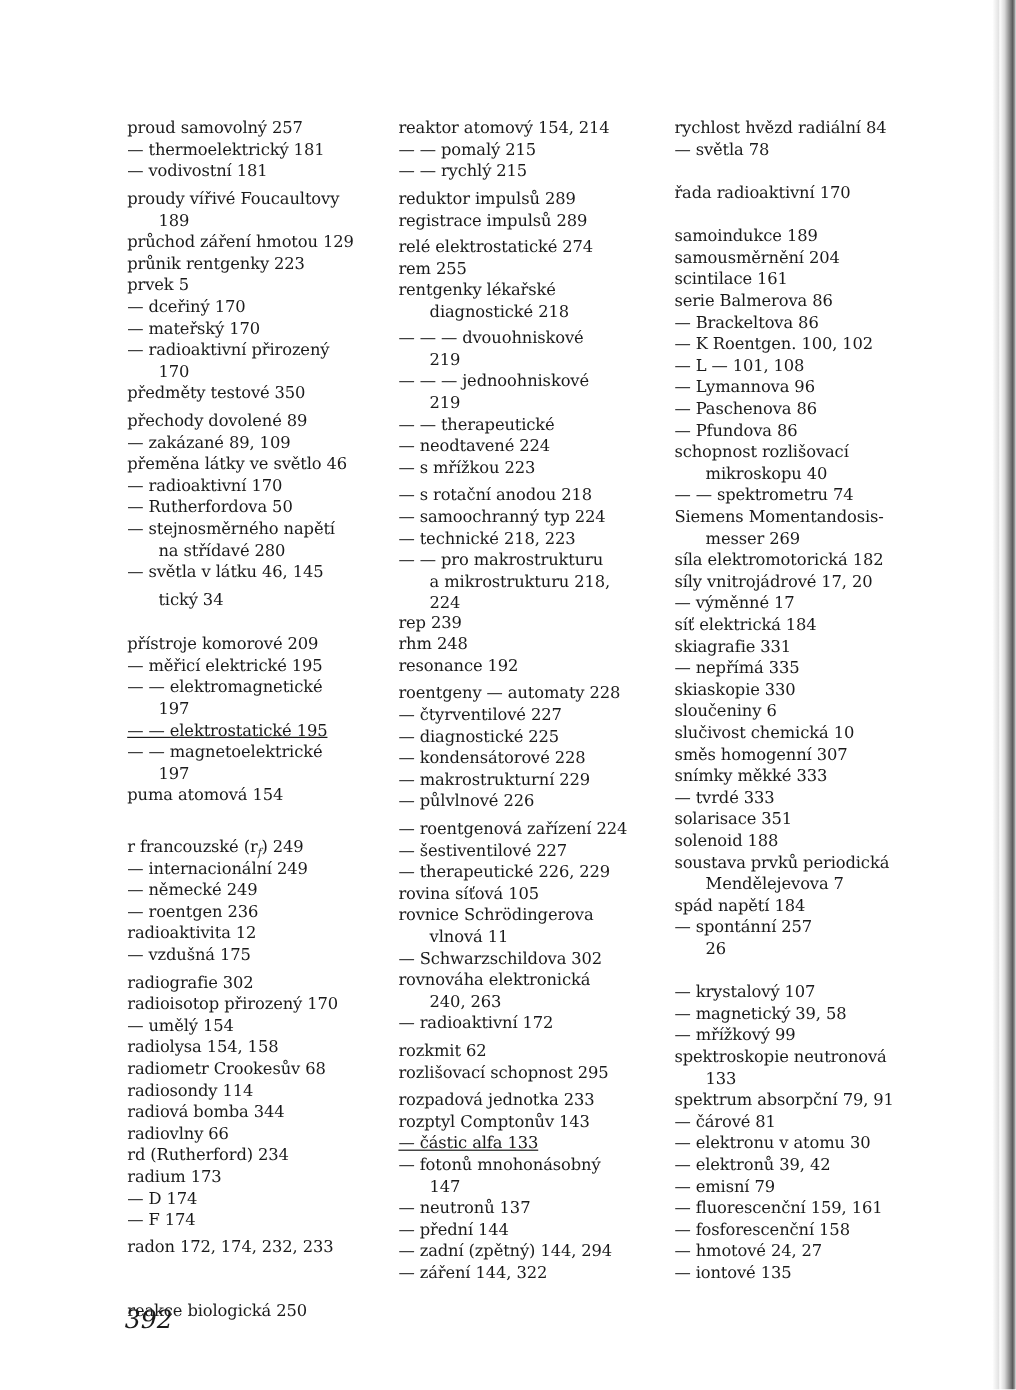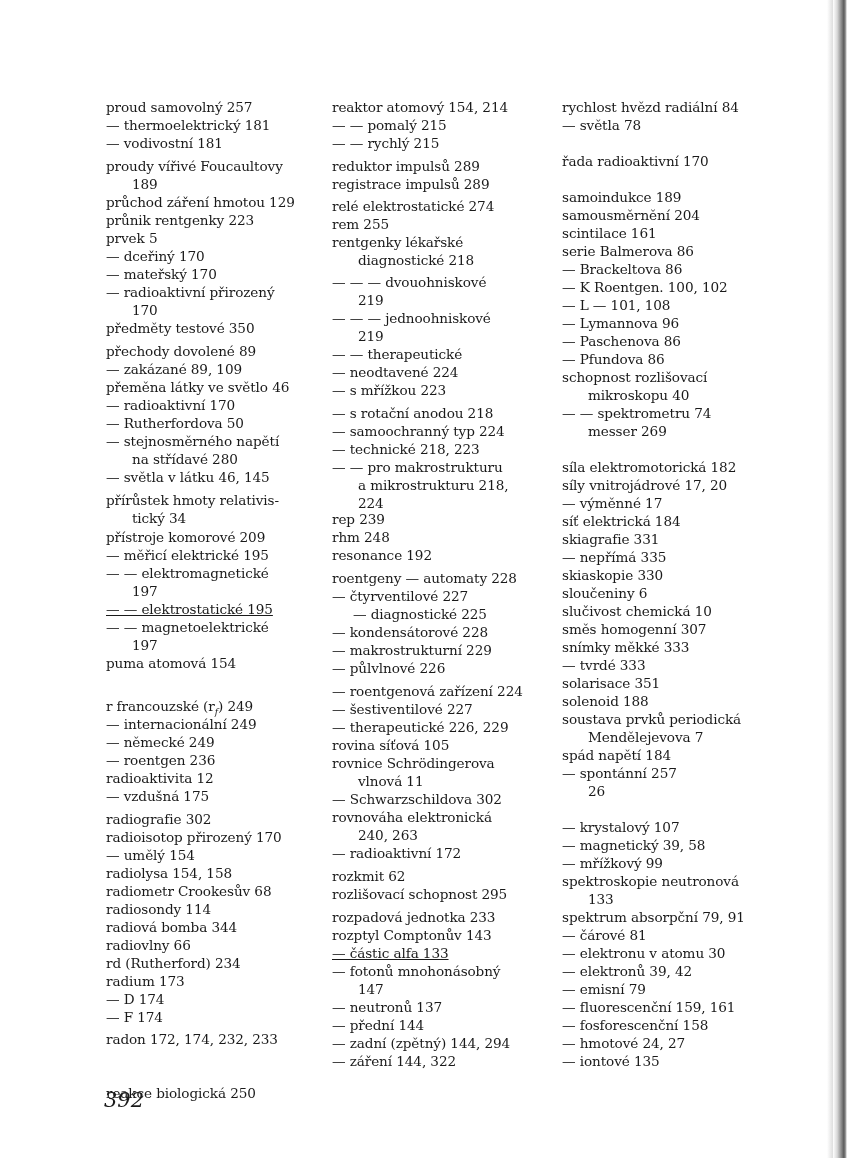--- a/index.html
+++ b/index.html
@@ -102,21 +102,20 @@
       <span class="line">— Rutherfordova 50</span>
     </div>
     <div class="entry" style="top: 432px;">
       <span class="line">— stejnosměrného napětí</span>
       <span class="line cont">na střídavé 280</span>
     </div>
     <div class="entry" style="top: 468px;">
       <span class="line">— světla v látku 46, 145</span>
     </div>
     <div class="entry" style="top: 491px;">
-      <span class="line">přírůstek hmoty relativis-</span>
       <span class="line cont">tický 34</span>
     </div>
     <div class="entry" style="top: 528px;">
       <span class="line">přístroje komorové 209</span>
     </div>
     <div class="entry" style="top: 546px;">
       <span class="line">— měřicí elektrické 195</span>
     </div>
     <div class="entry" style="top: 564px;">
       <span class="line">— — elektromagnetické</span>
@@ -258,21 +257,21 @@
     </div>
     <div class="entry" style="top: 546px;">
       <span class="line">resonance 192</span>
     </div>
     <div class="entry" style="top: 569px;">
       <span class="line">roentgeny — automaty 228</span>
     </div>
     <div class="entry" style="top: 587px;">
       <span class="line">— čtyrventilové 227</span>
     </div>
-    <div class="entry" style="top: 605px; margin-left: 21px;">
+    <div class="entry" style="top: 605px;">
       <span class="line">— diagnostické 225</span>
     </div>
     <div class="entry" style="top: 623px;">
       <span class="line">— kondensátorové 228</span>
     </div>
     <div class="entry" style="top: 641px;">
       <span class="line">— makrostrukturní 229</span>
     </div>
     <div class="entry" style="top: 659px;">
       <span class="line">— půlvlnové 226</span>
@@ -376,20 +375,21 @@
       <span class="line">— Pfundova 86</span>
     </div>
     <div class="entry" style="top: 368px;">
       <span class="line">schopnost rozlišovací</span>
       <span class="line cont">mikroskopu 40</span>
     </div>
     <div class="entry" style="top: 404px;">
       <span class="line">— — spektrometru 74</span>
     </div>
     <div class="entry" style="top: 422px;">
+      <span class="line">Siemens Momentandosis-</span>
       <span class="line cont">messer 269</span>
     </div>
     <div class="entry" style="top: 458px;">
       <span class="line">síla elektromotorická 182</span>
     </div>
     <div class="entry" style="top: 476px;">
       <span class="line">síly vnitrojádrové 17, 20</span>
     </div>
     <div class="entry" style="top: 494px;">
       <span class="line">— výměnné 17</span>

